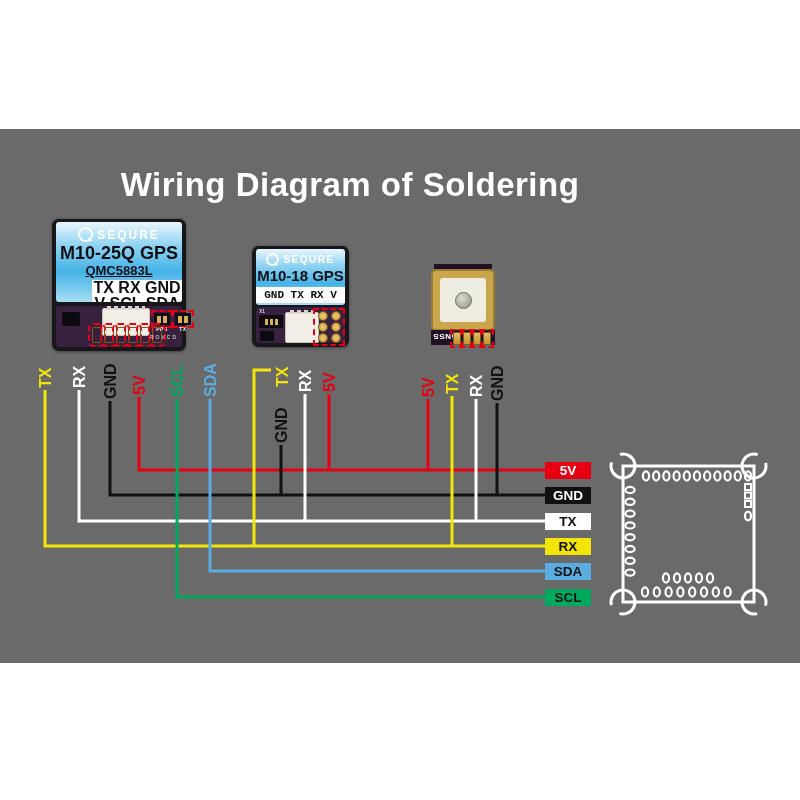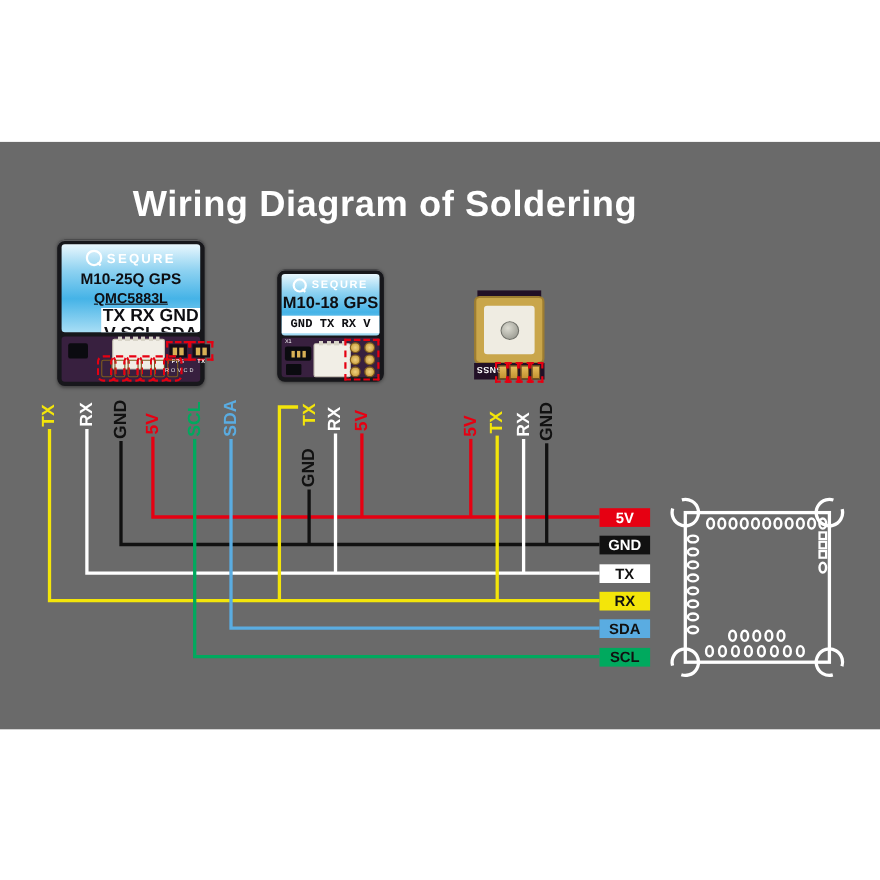--- a/index.html
+++ b/index.html
@@ -19,21 +19,21 @@
        background:linear-gradient(180deg,#e9f7fd 0%,#8ed2f1 30%,#45b3e7 62%,#a8def5 100%);}
   .mod1 .mod-label{height:80px;}
   .mod2 .mod-label{height:56px;}
   .brand-row{display:flex;align-items:center;justify-content:center;gap:4px;color:#fff;font-weight:700;}
   .mod1 .brand-row{padding-top:5px;font-size:12px;letter-spacing:2px;}
   .mod2 .brand-row{padding-top:4px;font-size:10px;letter-spacing:1.5px;}
   .logo-ring{display:inline-block;width:11px;height:11px;border:2px solid #fff;border-radius:50%;position:relative;}
   .logo-ring:after{content:"";position:absolute;right:-1px;bottom:-1px;width:4px;height:2px;background:#fff;transform:rotate(40deg);}
   .mod2 .logo-ring{width:9px;height:9px;}
   .mod-name{font-weight:700;color:#0e0e12;}
-  .mod1 .mod-name{font-size:14px;line-height:20px;margin-top:1px;}
+  .mod1 .mod-name{font-size:18px;line-height:20px;margin-top:1px;}
   .mod2 .mod-name{font-size:15px;line-height:17px;margin-top:1px;}
   .mod-chip{font-weight:700;font-size:13px;line-height:15px;color:#0e0e12;text-decoration:underline;}
   .mod-pins{background:#fff;font-weight:700;color:#0e0e12;margin-top:2px;}
   .mod1 .mod-pins{font-size:16px;line-height:16px;margin-left:36px;}
   .mod2 .mod-pins{font-size:11px;line-height:16px;margin-top:3px;font-family:Liberation Mono, monospace;}
   .mod-pcb{position:absolute;left:4px;right:4px;bottom:4px;background:#38203f;border-radius:3px;}
   .mod1 .mod-pcb{top:88px;}
   .mod2 .mod-pcb{top:62px;}
   .ic{position:absolute;left:6px;top:6px;width:18px;height:14px;background:#0b0b10;border-radius:2px;}
   .conn{position:absolute;background:#f1eee6;border:1px solid #c7c2b4;border-radius:2px;}

